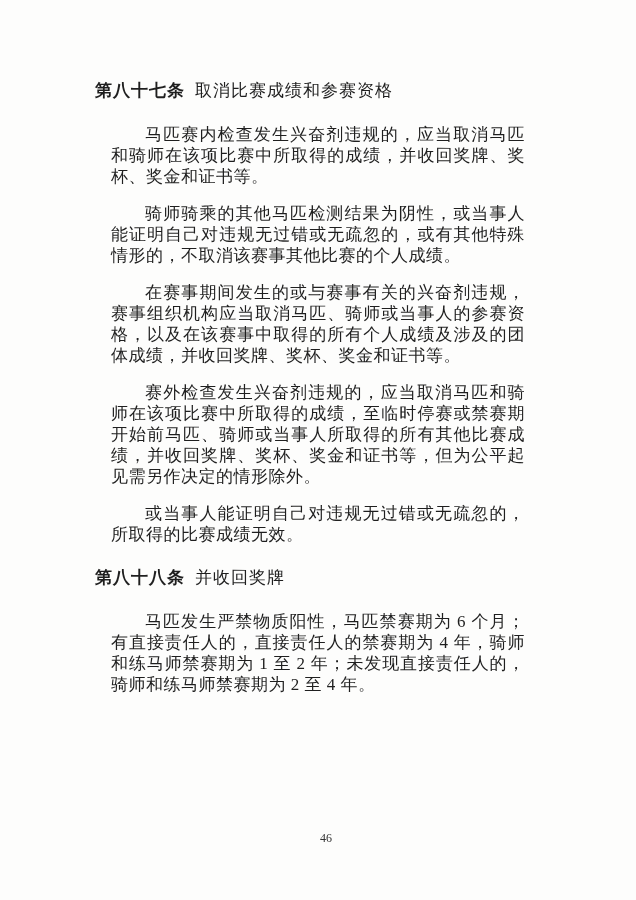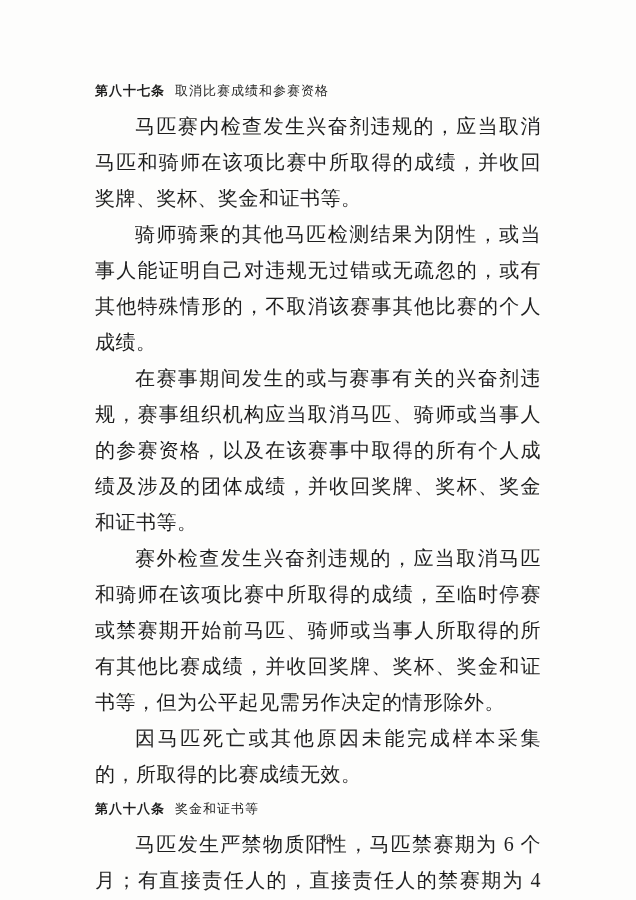--- a/index.html
+++ b/index.html
@@ -17,37 +17,37 @@
     color: #1f1f1f;
   }
   .content {
     position: absolute;
     left: 95px;
     right: 95px;
     top: 74px;
   }
   .article-heading {
     margin: 0;
-    font-size: 13px;
+    font-size: 17px;
     font-weight: normal;
     line-height: 34px;
     white-space: nowrap;
   }
   .art-num {
     font-weight: bold;
     letter-spacing: 1px;
   }
   .art-title {
     margin-left: 10px;
     letter-spacing: 1px;
   }
   .para {
-    margin: 0;
-    font-size: 20px;
-    line-height: 36px;
+    margin: 16px;
+    font-size: 17px;
+    line-height: 21px;
     text-align: justify;
     text-justify: inter-ideograph;
     text-indent: 2em;
     letter-spacing: 0.5px;
   }
   .footer {
     position: absolute;
     top: 831px;
     left: 16px;
     right: 0;
@@ -61,22 +61,22 @@
 
 <div class="page">
   <div class="content">
 
     <h2 class="article-heading"><span class="art-num">第八十七条</span><span class="art-title">取消比赛成绩和参赛资格</span></h2>
 
     <p class="para">马匹赛内检查发生兴奋剂违规的，应当取消马匹和骑师在该项比赛中所取得的成绩，并收回奖牌、奖杯、奖金和证书等。</p>
     <p class="para">骑师骑乘的其他马匹检测结果为阴性，或当事人能证明自己对违规无过错或无疏忽的，或有其他特殊情形的，不取消该赛事其他比赛的个人成绩。</p>
     <p class="para">在赛事期间发生的或与赛事有关的兴奋剂违规，赛事组织机构应当取消马匹、骑师或当事人的参赛资格，以及在该赛事中取得的所有个人成绩及涉及的团体成绩，并收回奖牌、奖杯、奖金和证书等。</p>
     <p class="para">赛外检查发生兴奋剂违规的，应当取消马匹和骑师在该项比赛中所取得的成绩，至临时停赛或禁赛期开始前马匹、骑师或当事人所取得的所有其他比赛成绩，并收回奖牌、奖杯、奖金和证书等，但为公平起见需另作决定的情形除外。</p>
-    <p class="para">因马匹死亡或其他原因未能完成样本采集的，所取得的比赛成绩无效。</p>
+    <p class="para">或当事人能证明自己对违规无过错或无疏忽的，所取得的比赛成绩无效。</p>
 
-    <h2 class="article-heading"><span class="art-num">第八十八条</span><span class="art-title">奖金和证书等</span></h2>
+    <h2 class="article-heading"><span class="art-num">第八十八条</span><span class="art-title">并收回奖牌</span></h2>
 
     <p class="para">马匹发生严禁物质阳性，马匹禁赛期为 6 个月；有直接责任人的，直接责任人的禁赛期为 4 年，骑师和练马师禁赛期为 1 至 2 年；未发现直接责任人的，骑师和练马师禁赛期为 2 至 4 年。</p>
 
   </div>
 
   <div class="footer">46</div>
 </div>
 
 </body></html>

